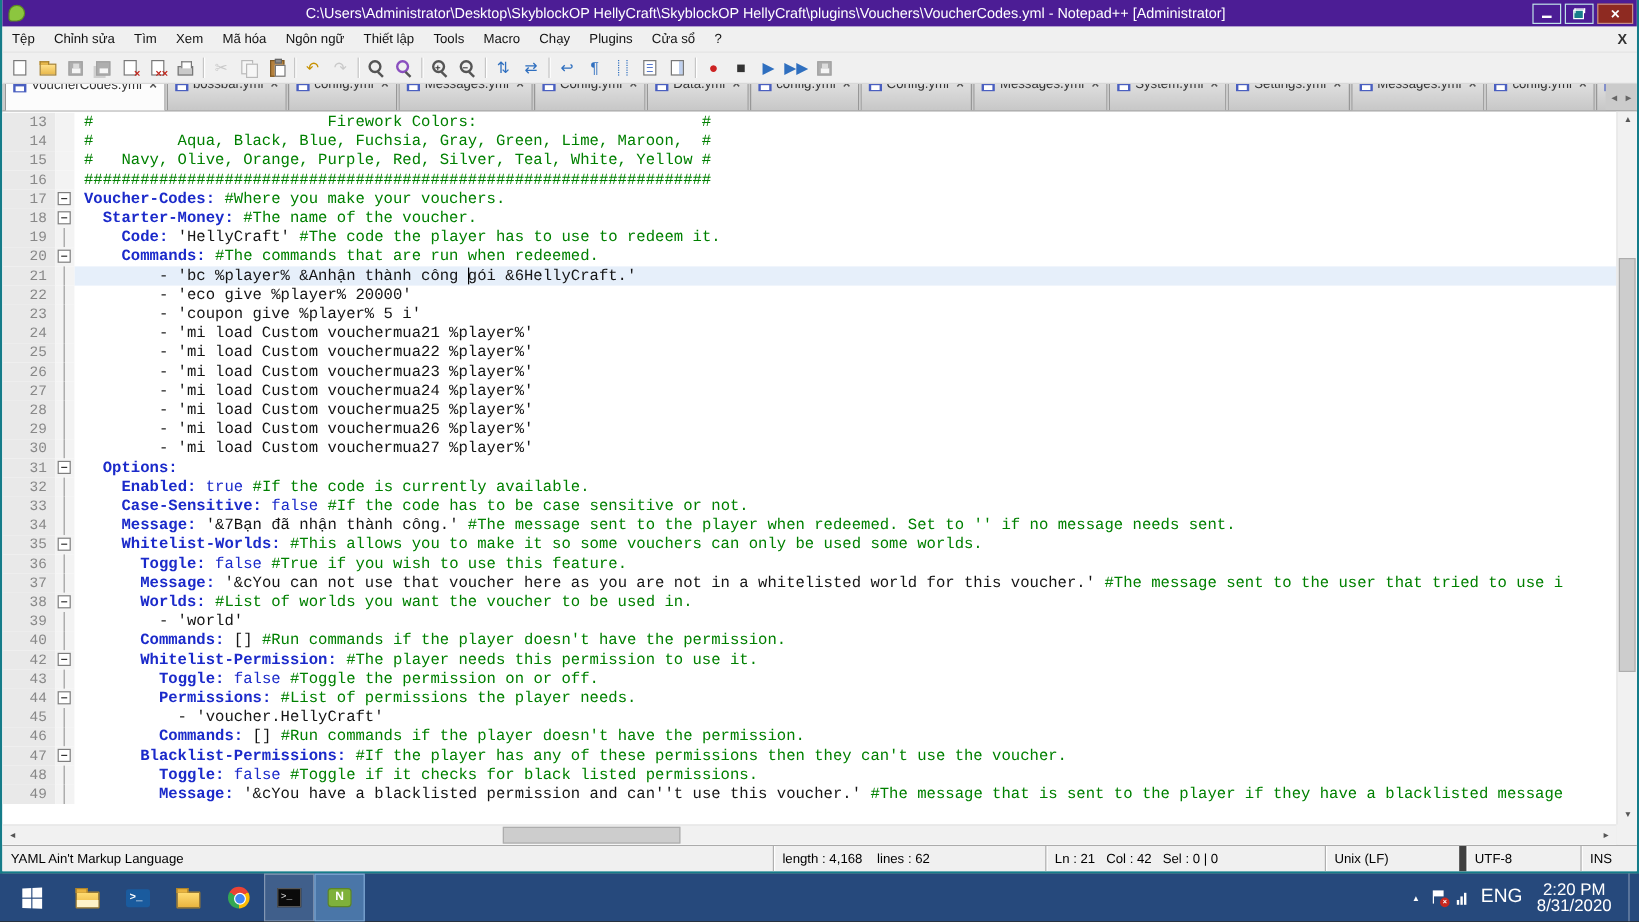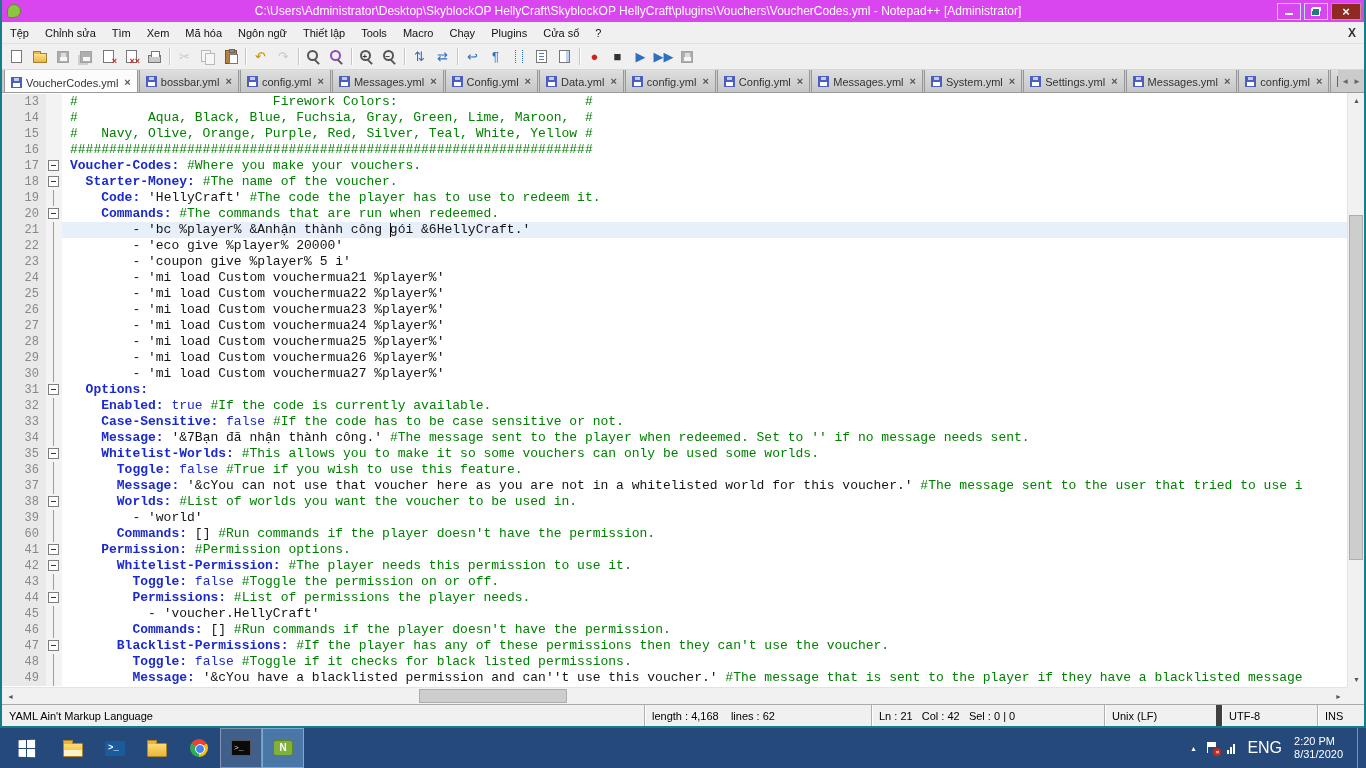--- a/index.html
+++ b/index.html
@@ -1,21 +1,21 @@
 <!DOCTYPE html>
 <html><head>
 <meta charset="utf-8">
 <style>
   *{margin:0;padding:0;box-sizing:border-box}
   html,body{width:1366px;height:768px;overflow:hidden;background:#000;font-family:"Liberation Sans",sans-serif}
   .screen{position:relative;width:1366px;height:768px;display:flex;flex-direction:column}
 
   
   .npp-window{width:1366px;height:728px;display:flex;flex-direction:column;border-left:2px solid #157C89;border-right:2px solid #157C89;border-bottom:2px solid #157C89;background:#fff}
-  .titlebar{height:22px;background:#d946ef;display:flex;align-items:center;position:relative;flex:0 0 22px}
+  .titlebar{height:22px;background:#4c1d95;display:flex;align-items:center;position:relative;flex:0 0 22px}
   .app-logo{width:14px;height:14px;margin:0 5px;background:#8CC63F;border-radius:50% 50% 50% 20%;border:1px solid #5d8b22;flex:0 0 14px}
   .title-text{position:absolute;left:0;right:90px;text-align:center;color:#fff;font-size:12px;white-space:nowrap;overflow:hidden}
   .win-controls{margin-left:auto;display:flex;align-items:center;padding-right:3px;z-index:2}
   .wbtn{width:24px;height:17px;border:1px solid #BFE3E8;display:flex;align-items:center;justify-content:center;margin-left:3px;color:#fff;font-size:11px;background:transparent}
   .wbtn.close{background:#8E2A21;border-color:#C79089;width:30px;font-weight:bold;font-size:13px}
   .g-min{width:8px;height:2px;background:#fff;margin-top:6px}
   .g-restore{position:relative;width:10px;height:9px}
   .g-restore::before{content:"";position:absolute;left:0;bottom:0;width:7px;height:6px;border:1px solid #fff;background:#177E8A}
   .g-restore::after{content:"";position:absolute;right:0;top:0;width:7px;height:3px;border:1px solid #fff;border-bottom:none}
 
@@ -55,21 +55,21 @@
   .k-mag::before,.k-magr::before,.k-magp::before,.k-magm::before{content:"";position:absolute;top:0;left:0;width:7px;height:7px;border:2px solid #555;border-radius:50%}
   .k-magr::before{border-color:#8A4FBF}
   .k-mag::after,.k-magr::after,.k-magp::after,.k-magm::after{content:"";position:absolute;bottom:1px;right:1px;width:6px;height:2px;background:#555;transform:rotate(45deg)}
   .k-indent{width:8px;height:13px;border-left:1px dotted #2f6fbf;border-right:1px dotted #2f6fbf}
   .k-doclist{width:11px;height:13px;background:#fff;border:1px solid #777;padding:2px;background-clip:border-box}
   .k-doclist::before{content:"";display:block;width:100%;height:100%;background:repeating-linear-gradient(to bottom,#5577cc 0,#5577cc 1px,transparent 1px,transparent 3px)}
   .k-docmap{width:11px;height:13px;border:1px solid #777;background:linear-gradient(to right,#fff 0 6px,#BFD0EE 6px)}
 
   .tabbar{height:23px;background:#CBCBCB;display:flex;align-items:flex-end;flex:0 0 23px;border-bottom:1px solid #9A9A9A;padding-left:2px;position:relative}
   .tab-strip{display:flex;align-items:flex-end;height:100%;overflow:hidden;flex:1}
-  .tab{height:21px;display:inline-flex;align-items:flex-start;padding:16px 6px;font-size:11px;color:#333;background:linear-gradient(#E9E9E9,#C7C7C7);border:1px solid #979797;border-bottom:none;border-radius:3px 3px 0 0;margin-right:1px;white-space:nowrap}
+  .tab{height:21px;display:inline-flex;align-items:flex-end;padding:16px 6px;font-size:11px;color:#333;background:linear-gradient(#E9E9E9,#C7C7C7);border:1px solid #979797;border-bottom:none;border-radius:3px 3px 0 0;margin-right:1px;white-space:nowrap}
   .tab.active{height:23px;background:#FCFCFC;margin-bottom:-1px;z-index:2;position:relative}
   .tab-ic{width:11px;height:11px;background:#4A5FC0;position:relative;margin-right:4px;flex:0 0 11px}
   .tab-ic::before{content:"";position:absolute;top:1px;left:3px;width:5px;height:3px;background:#C3CDF0}
   .tab-ic::after{content:"";position:absolute;bottom:1px;left:2px;width:7px;height:4px;background:#fff}
   .tab-close{margin-left:6px;color:#555;font-size:11px;font-weight:bold;line-height:1}
   .tab-navs{display:flex;align-items:center;height:100%;padding:0 3px;gap:4px}
   .tab-nav{font-size:8px;color:#666}
 
   
   .editor{flex:1;position:relative;background:#fff;overflow:hidden}
@@ -129,21 +129,21 @@
   .flagic{width:12px;height:13px}
   .flagic::before{content:"";position:absolute;top:0;left:2px;width:8px;height:5px;background:#fff}
   .flagic::after{content:"";position:absolute;top:0;left:1px;width:1px;height:11px;background:#fff}
   .badge{position:absolute;right:-3px;bottom:-1px;width:8px;height:8px;border-radius:50%;background:#C8281E;color:#fff;font:bold 6px/8px "Liberation Sans",sans-serif;text-align:center;font-style:normal}
   .netic{display:inline-flex;align-items:flex-end;gap:1px;height:11px}
   .netic i{display:block;width:2px;background:#fff}
   .netic i:nth-child(1){height:4px}
   .netic i:nth-child(2){height:7px}
   .netic i:nth-child(3){height:10px}
   .lang{font-size:16px;padding:0 3px}
-  .clock{font-size:11px;line-height:13px;text-align:left}
+  .clock{font-size:14px;line-height:13px;text-align:center}
   .showdesk{width:7px;height:100%;border-left:1px solid rgba(255,255,255,.4);margin-left:5px}
 </style>
 </head>
 <body>
 
 <div class="screen">
   <div class="npp-window">
 
     <div class="titlebar">
       <span class="app-logo"></span>
@@ -480,28 +480,23 @@
             <span class="ln">38</span>
             <span class="fold f-b"></span>
             <span class="txt"><span class="tk-pln">      </span><span class="tk-key">Worlds:</span><span class="tk-com"> #List of worlds you want the voucher to be used in.</span></span>
           </div>
           <div class="code-row">
             <span class="ln">39</span>
             <span class="fold f-l"></span>
             <span class="txt"><span class="tk-pln">        - </span><span class="tk-str">'world'</span></span>
           </div>
           <div class="code-row">
-            <span class="ln">60</span>
+            <span class="ln">40</span>
             <span class="fold f-l"></span>
             <span class="txt"><span class="tk-pln">      </span><span class="tk-key">Commands:</span><span class="tk-pln"> [] </span><span class="tk-com">#Run commands if the player doesn't have the permission.</span></span>
-          </div>
-          <div class="code-row">
-            <span class="ln">41</span>
-            <span class="fold f-b"></span>
-            <span class="txt"><span class="tk-pln">    </span><span class="tk-key">Permission:</span><span class="tk-com"> #Permission options.</span></span>
           </div>
           <div class="code-row">
             <span class="ln">42</span>
             <span class="fold f-b"></span>
             <span class="txt"><span class="tk-pln">      </span><span class="tk-key">Whitelist-Permission:</span><span class="tk-com"> #The player needs this permission to use it.</span></span>
           </div>
           <div class="code-row">
             <span class="ln">43</span>
             <span class="fold f-l"></span>
             <span class="txt"><span class="tk-pln">        </span><span class="tk-key">Toggle:</span><span class="tk-pln"> </span><span class="tk-kw">false</span><span class="tk-com"> #Toggle the permission on or off.</span></span>

